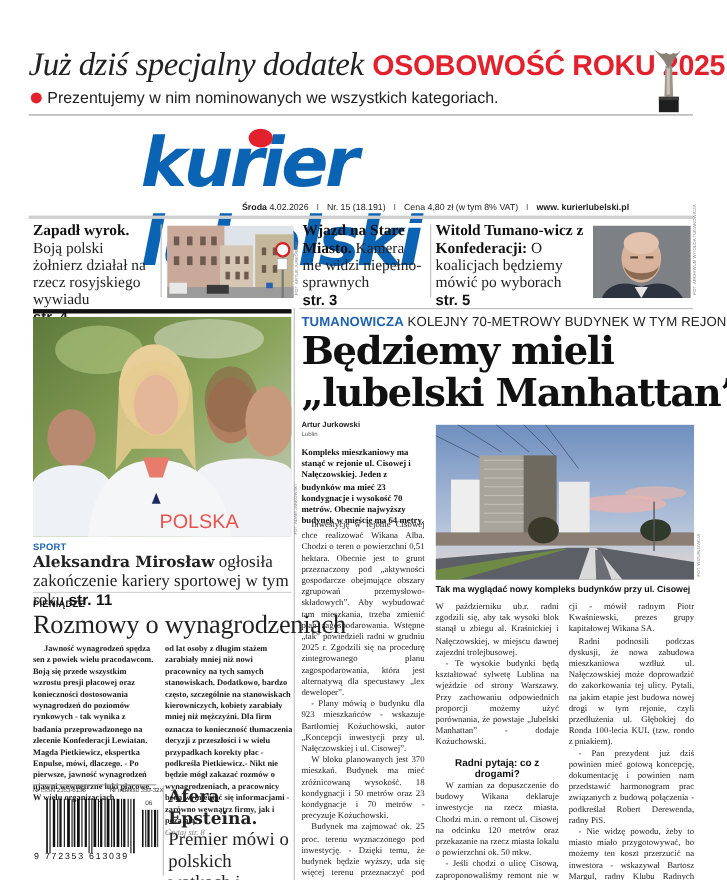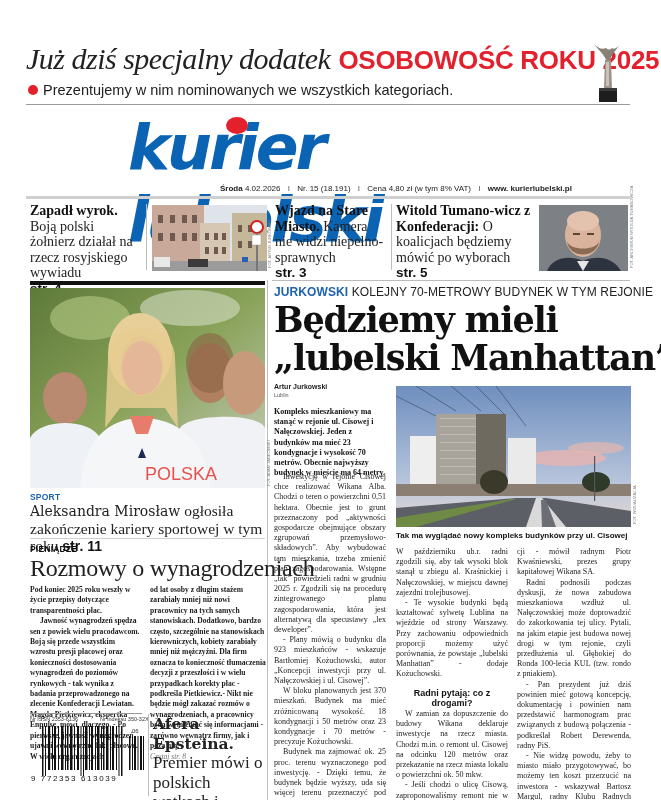--- a/index.html
+++ b/index.html
@@ -31,21 +31,21 @@
   .teaser b { font-weight: bold; color: #111; }
   .str { font-family: "Liberation Sans", sans-serif; font-weight: bold; font-size: 13.5px; color: #111; }
   .vrule { width: 1px; background: #bdbdbd; }
   .photo-credit { font-family: "Liberation Sans", sans-serif; font-size: 4px; color: #888; writing-mode: vertical-rl; transform: rotate(180deg); white-space: nowrap; }
 
   
   .rule-black { height: 4px; background: #111; }
   .kicker-blue { font-family: "Liberation Sans", sans-serif; font-weight: bold; font-size: 8.5px; color: #1f63b0; letter-spacing: 0.2px; }
   .kicker-black { font-family: "Liberation Sans", sans-serif; font-weight: bold; font-size: 8.5px; color: #111; letter-spacing: 0.2px; }
   .sport-head { font-size: 15.5px; line-height: 17px; color: #222; }
-  .sport-head b { font-family: "DejaVu Serif", serif; font-weight: normal; font-size: 14px; margin-top: 44px; }
+  .sport-head b { font-family: "DejaVu Serif", serif; font-weight: bold; font-size: 14px; margin-top: 44px; }
   .money-title { font-family: "Liberation Serif", serif; font-size: 24px; color: #222; letter-spacing: -0.3px; white-space: nowrap; }
   .money-col { font-size: 7.6px; line-height: 10.4px; font-weight: bold; color: #1a1a1a; text-align: left; }
   .money-col .indent { display: block; text-indent: 10px; }
   .cont { font-style: italic; font-weight: normal; color: #777; }
   .issn { font-family: "Liberation Sans", sans-serif; font-size: 5.5px; color: #333; }
   .barcode-digits { font-family: "Liberation Sans", sans-serif; font-size: 8px; color: #111; letter-spacing: 1.6px; }
   .afera { font-size: 17px; line-height: 19.5px; color: #222; }
   .afera b { font-family: "DejaVu Serif", serif; font-weight: bold; font-size: 15.5px; }
 
   
@@ -193,21 +193,20 @@
 <div class="abs kicker-blue" style="left:30px; top:492px;">SPORT</div>
 <div class="abs sport-head" style="left:30px; top:502px; width:236px;">
   <b>Aleksandra Mirosław</b><span> ogłosiła zakończenie kariery sportowej w tym roku </span><span class="str" style="font-size:14px;">str. 11</span>
 </div>
 <div class="abs rule-thin" style="left:30px; top:538px; width:235px; background:#d0d0d0;"></div>
 
 <div class="abs kicker-black" style="left:30px; top:544px;">PIENIĄDZE</div>
 <div class="abs money-title" style="left:30px; top:555px;">Rozmowy o wynagrodzeniach</div>
 
 <div class="abs money-col" style="left:30px; top:585px; width:112px;">
-  <span>Pod koniec 2025 roku weszły w życie przepisy dotyczące transparentności płac.</span>
   <span class="indent">Jawność wynagrodzeń spędza sen z powiek wielu pracodawcom. Boją się przede wszystkim wzrostu presji płacowej oraz konieczności dostosowania wynagrodzeń do poziomów rynkowych - tak wynika z badania przeprowadzonego na zlecenie Konfederacji Lewiatan. Magda Pietkiewicz, ekspertka Enpulse, mówi, dlaczego. - Po pierwsze, jawność wynagrodzeń ujawni wewnętrzne luki płacowe. W wielu organizacjach</span>
 </div>
 <div class="abs money-col" style="left:150px; top:585px; width:116px;">
   <span>od lat osoby z długim stażem zarabiały mniej niż nowi pracownicy na tych samych stanowiskach. Dodatkowo, bardzo często, szczególnie na stanowiskach kierowniczych, kobiety zarabiały mniej niż mężczyźni. Dla firm oznacza to konieczność tłumaczenia decyzji z przeszłości i w wielu przypadkach korekty płac - podkreśla Pietkiewicz.- Nikt nie będzie mógł zakazać rozmów o wynagrodzeniach, a pracownicy będą wymieniać się informacjami - zarówno wewnątrz firmy, jak i poza nią.</span><br>
   <span class="cont">Czytaj str. 8</span>
 </div>
 
 <div class="abs rule-thin" style="left:30px; top:713px; width:112px; background:#999;"></div>
 <div class="abs issn" style="left:30px; top:716px;">Nr ISSN 2353-6136</div>
 <div class="abs issn" style="left:100px; top:716px;">Nr indeksu 350-32X</div>
@@ -255,21 +254,21 @@
 <div class="abs issn" style="left:132px; top:728px; font-size:6px;">06</div>
 <div class="abs barcode-digits" style="left:31px; top:774px;">9 772353 613039</div>
 
 <div class="abs vrule" style="left:148px; top:714px; height:82px;"></div>
 <div class="abs afera" style="left:153px; top:714px; width:114px;">
   <b>Afera Epsteina.</b><span> Premier mówi o polskich wątkach i śladach w sprawie </span>
 </div>
 
 <div class="abs rule-thin" style="left:272px; top:280px; width:358px; background:#bbb;"></div>
 <div class="abs main-kicker" style="left:274px; top:285px;">
-  <b>JURKOWSKI</b>
+  <b>TUMANOWICZA</b>
   <span>KOLEJNY 70-METROWY BUDYNEK W TYM REJONIE</span>
 </div>
 <div class="abs headline" style="left:274px; top:301px;">
   <div>Będziemy mieli</div>
   <div>„lubelski Manhattan”</div>
 </div>
 
 <div class="abs byline-name" style="left:274px; top:383px;">Artur Jurkowski</div>
 <div class="abs byline-city" style="left:274px; top:392px;">Lublin</div>
 <div class="abs lead" style="left:274px; top:407px; width:112px;">Kompleks mieszkaniowy ma stanąć w rejonie ul. Cisowej i Nałęczowskiej. Jeden z budynków ma mieć 23 kondygnacje i wysokość 70 metrów. Obecnie najwyższy budynek w mieście ma 64 metry.</div>

